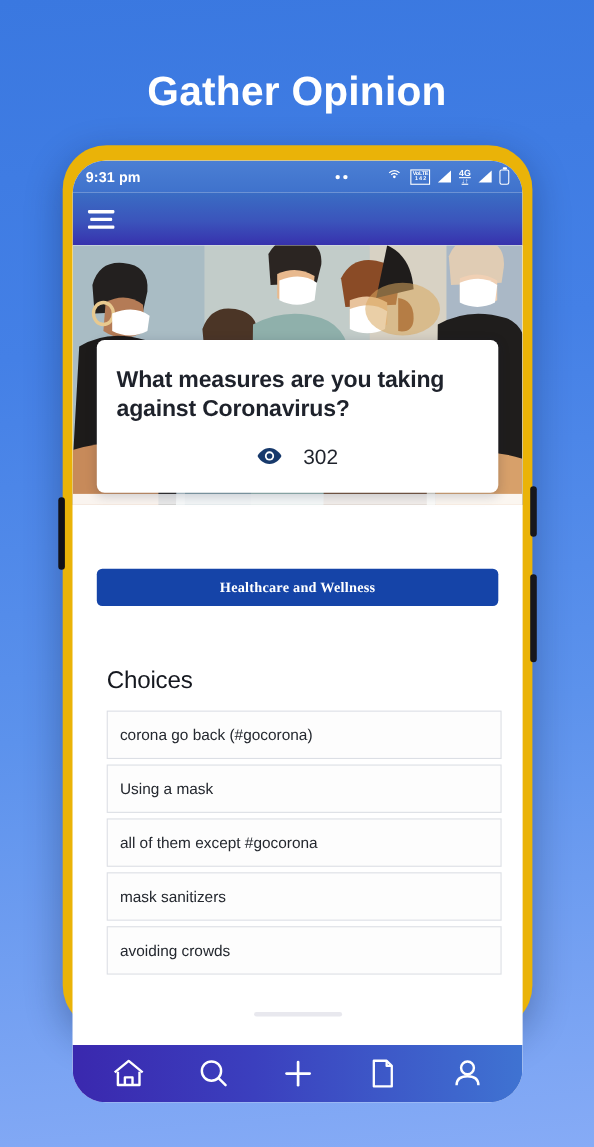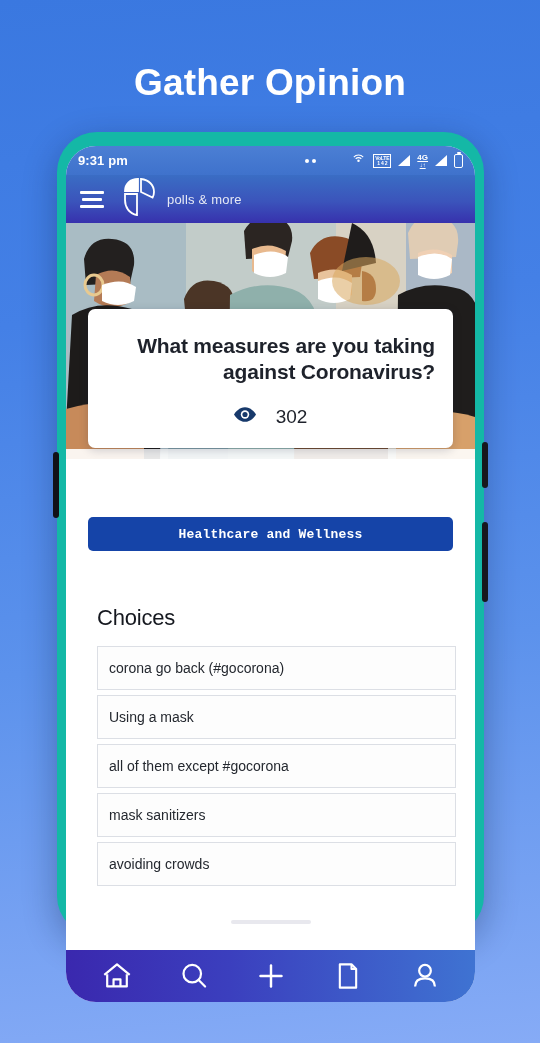--- a/index.html
+++ b/index.html
@@ -16,21 +16,21 @@
   .page-title {
     position:absolute; top:62px; left:0; width:100%;
     text-align:center; color:#ffffff;
     font-size:37px; font-weight:bold; letter-spacing:.2px;
   }
 
   
   .phone {
     position:absolute; left:57px; top:132px;
     width:427px; height:804px;
-    background:#14b8a6;
+    background:#eab308;
     border-radius:40px;
     box-shadow:0 10px 34px rgba(10,25,60,.33);
   }
   .btn-side {
     position:absolute; background:#17171d; border-radius:3px;
   }
   .btn-left { left:-4px; top:320px; width:6px; height:66px; background:#111118; }
   .btn-right-1 { right:-4px; top:310px; width:6px; height:46px; }
   .btn-right-2 { right:-4px; top:390px; width:6px; height:80px; }
 
@@ -93,39 +93,39 @@
   
   .hero { position:absolute; top:0; left:0; width:100%; height:236px; overflow:hidden; }
   .hero svg { display:block; width:100%; height:100%; }
 
   
   .poll-card {
     position:absolute; top:86px; left:22px; right:22px;
     background:#ffffff; border-radius:7px;
     box-shadow:0 2px 10px rgba(20,30,60,.20);
     padding:24px 18px 20px;
-    text-align:right;
+    text-align:left;
   }
   .poll-q {
     font-size:21px; font-weight:bold; color:#1e222b; line-height:1.26;
     letter-spacing:-.2px;
   }
   .published {
     margin:20px auto 0; border:1px solid #9aa3b8; border-radius:4px;
     font-size:10.5px; color:#3b4252; padding:6px 6px; letter-spacing:.1px;
   }
   .views { margin-top:20px; display:flex; align-items:center; justify-content:center; gap:20px; }
   .views-count { font-size:19px; color:#1e222b; }
 
   
   .category {
     position:absolute; top:294px; left:22px; right:22px;
     background:#1544a8; color:#ffffff; border:none;
     border-radius:5px; height:34px;
-    font-size:13px; font-weight:bold; font-family:Liberation Mono, monospace;
+    font-size:13px; font-weight:bold; font-family:Liberation Serif, serif;
     letter-spacing:.2px; cursor:pointer;
   }
 
   
   .choices-wrap { position:absolute; top:382px; left:12px; right:0; padding:0 19px; }
   .choices-title { font-size:22px; color:#15181f; font-weight:normal; letter-spacing:-.2px; }
   .choice-list { margin-top:15px; display:flex; flex-direction:column; gap:5px; }
   .choice {
     border:1px solid #dcdfe5; border-radius:0;
     background:#fdfdfd; padding:13px 11px;
@@ -186,31 +186,20 @@
         <span class="batt"></span>
       </div>
     </div>
 
     <div class="appbar">
       <div class="hamburger">
           <i></i>
           <i></i>
           <i></i>
         </div>
-      <div class="brand">
-        <span>
-          <svg width="40" height="44" viewBox="0 0 40 44" fill="none" stroke="#ffffff" stroke-width="1.8">
-            <path d="M18 4 C10 4 5 9 5 16 L18 16 Z" fill="#ffffff" stroke="#ffffff"></path>
-            <path d="M21 4 C29 5 34 10 34 17 C34 19 33.4 21 32.6 22.5 L21 17 Z" fill="none"></path>
-            <path d="M5 19 L17 19 L17 40 C9 38.6 5 32 5 25 Z" fill="none"></path>
-            <path d="M20 19 L31 24.5" stroke="none"></path>
-          </svg>
-        </span>
-        <span class="brand-name">polls &amp; more</span>
-      </div>
     </div>
 
     <div class="content">
 
       <div class="hero">
         <svg viewBox="0 0 409 236" preserveAspectRatio="xMidYMid slice">
           <rect width="409" height="236" fill="#b9c6cd"></rect>
           <rect x="0" y="0" width="120" height="236" fill="#a9bcc4"></rect>
           <rect x="120" y="0" width="150" height="236" fill="#c2ccc9"></rect>
           <rect x="270" y="0" width="70" height="236" fill="#d8d2c4"></rect>

